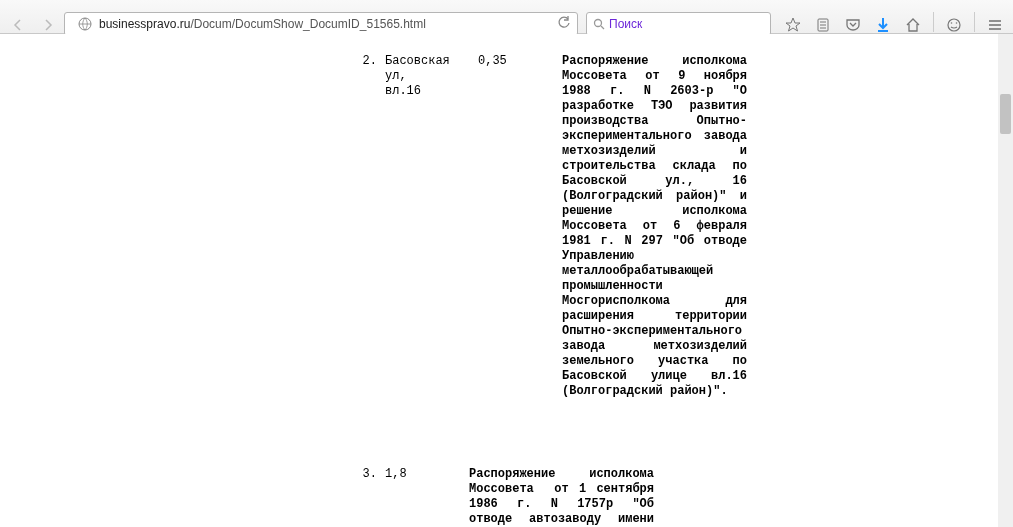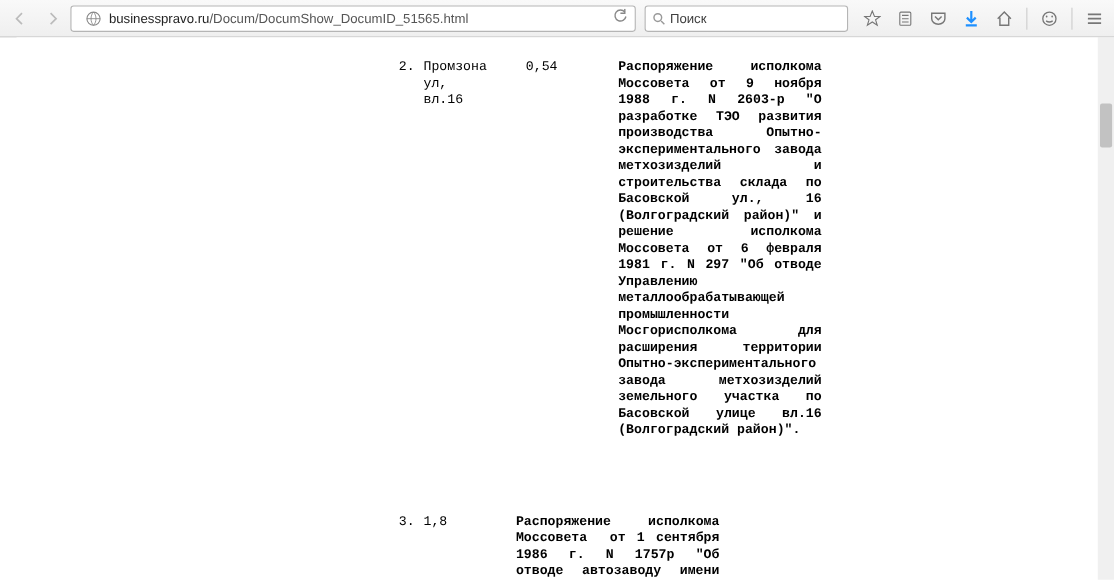--- a/index.html
+++ b/index.html
@@ -8,22 +8,22 @@
       background: #fff;
       width: 1013px;
       height: 527px;
       overflow: hidden;
     }
     .toolbar {
       height: 34px;
       background: linear-gradient(#f9f9f9, #efefef);
       border-bottom: 1px solid #c8c8c8;
       display: flex;
-      align-items: center;
-      padding: 0 4px;
+      align-items: flex-start;
+      padding: 12px 4px;
       gap: 2px;
     }
     .nav-btn {
       width: 28px; height: 26px;
       display: flex; align-items: center; justify-content: center;
       color: #777; border-radius: 3px;
       cursor: default;
     }
     .nav-btn.disabled { color: #bbb; }
     .globe {
@@ -51,21 +51,21 @@
     .search-bar {
       width: 185px;
       height: 24px;
       border: 1px solid #b5b5b5;
       border-radius: 3px;
       background: #fff;
       display: flex;
       align-items: center;
       padding: 0 6px;
       font-size: 12px;
-      color: #404040;
+      color: #6d28d9;
       margin-right: 6px;
       gap: 4px;
     }
     .search-bar svg { flex-shrink: 0; }
     .tb-icon {
       width: 28px; height: 26px;
       display: flex; align-items: center; justify-content: center;
       color: #777;
     }
     .tb-icon.blue { color: #1e90ff; }
@@ -188,23 +188,23 @@
         <line x1="2" y1="7" x2="14" y2="7" stroke="#777" stroke-width="1.6"></line>
         <line x1="2" y1="11" x2="14" y2="11" stroke="#777" stroke-width="1.6"></line>
       </svg>
   </div>
 </div>
 
 <div class="page">
   <div class="doc">
     <div class="row">
       <div class="c-num">2.</div>
-      <div class="c-addr">Промзона ул,
+      <div class="c-addr">Басовская ул,
 вл.16</div>
-      <div class="c-area">0,54</div>
+      <div class="c-area">0,35</div>
       <div class="c-doc">Распоряжение   исполкома Моссовета  от  9  ноября 1988 г. N 2603-р "О разработке ТЭО развития производства Опытно-экспериментального завода метхозизделий и строительства склада по Басовской ул., 16 (Волгоградский район)" и решение исполкома Моссовета от 6 февраля 1981 г. N 297 "Об отводе Управлению металлообрабатывающей промышленности Мосгорисполкома для расширения территории Опытно-экспериментального завода метхозизделий земельного участка по Басовской улице вл.16 (Волгоградский район)".</div>
     </div>
     <div class="row">
       <div class="c-num">3.</div>
       <div class="c-area">1,8</div>
       <div class="c-doc">Распоряжение   исполкома Моссовета  от 1 сентября 1986 г. N 1757р "Об отводе автозаводу имени Ленинского комсомола земельного участка под строительство кустовых</div>
     </div>
   </div>
 </div>
 

